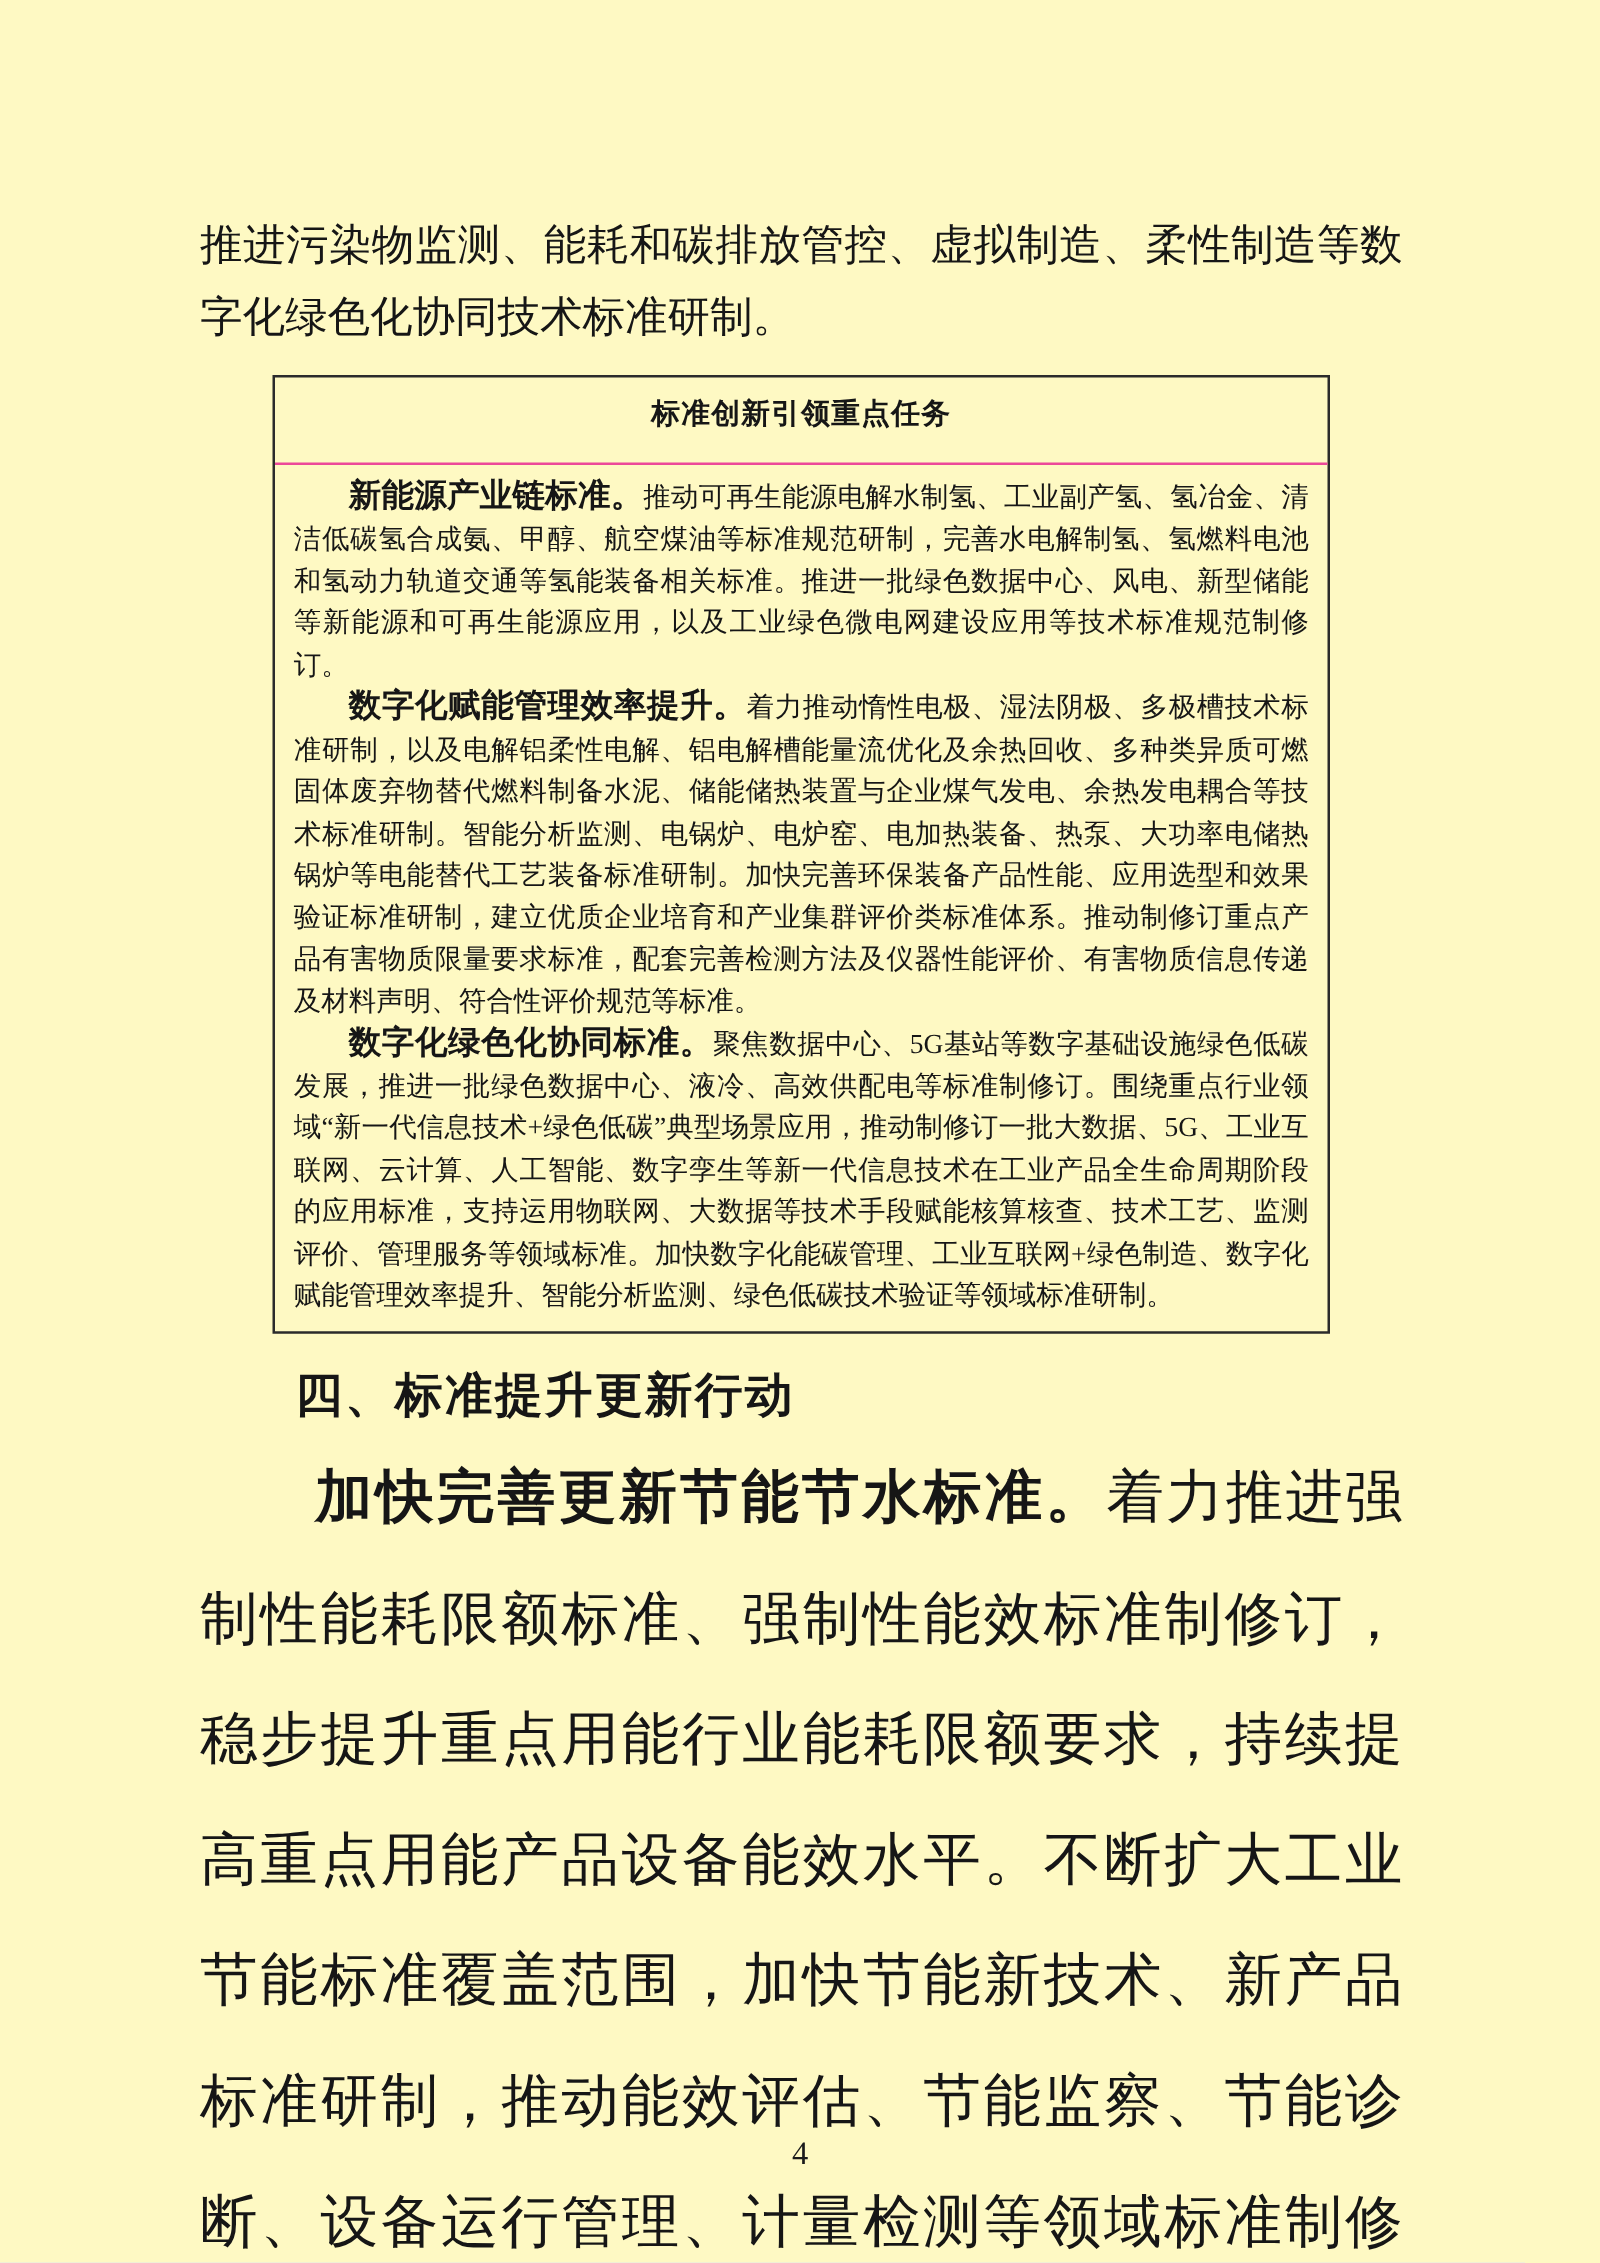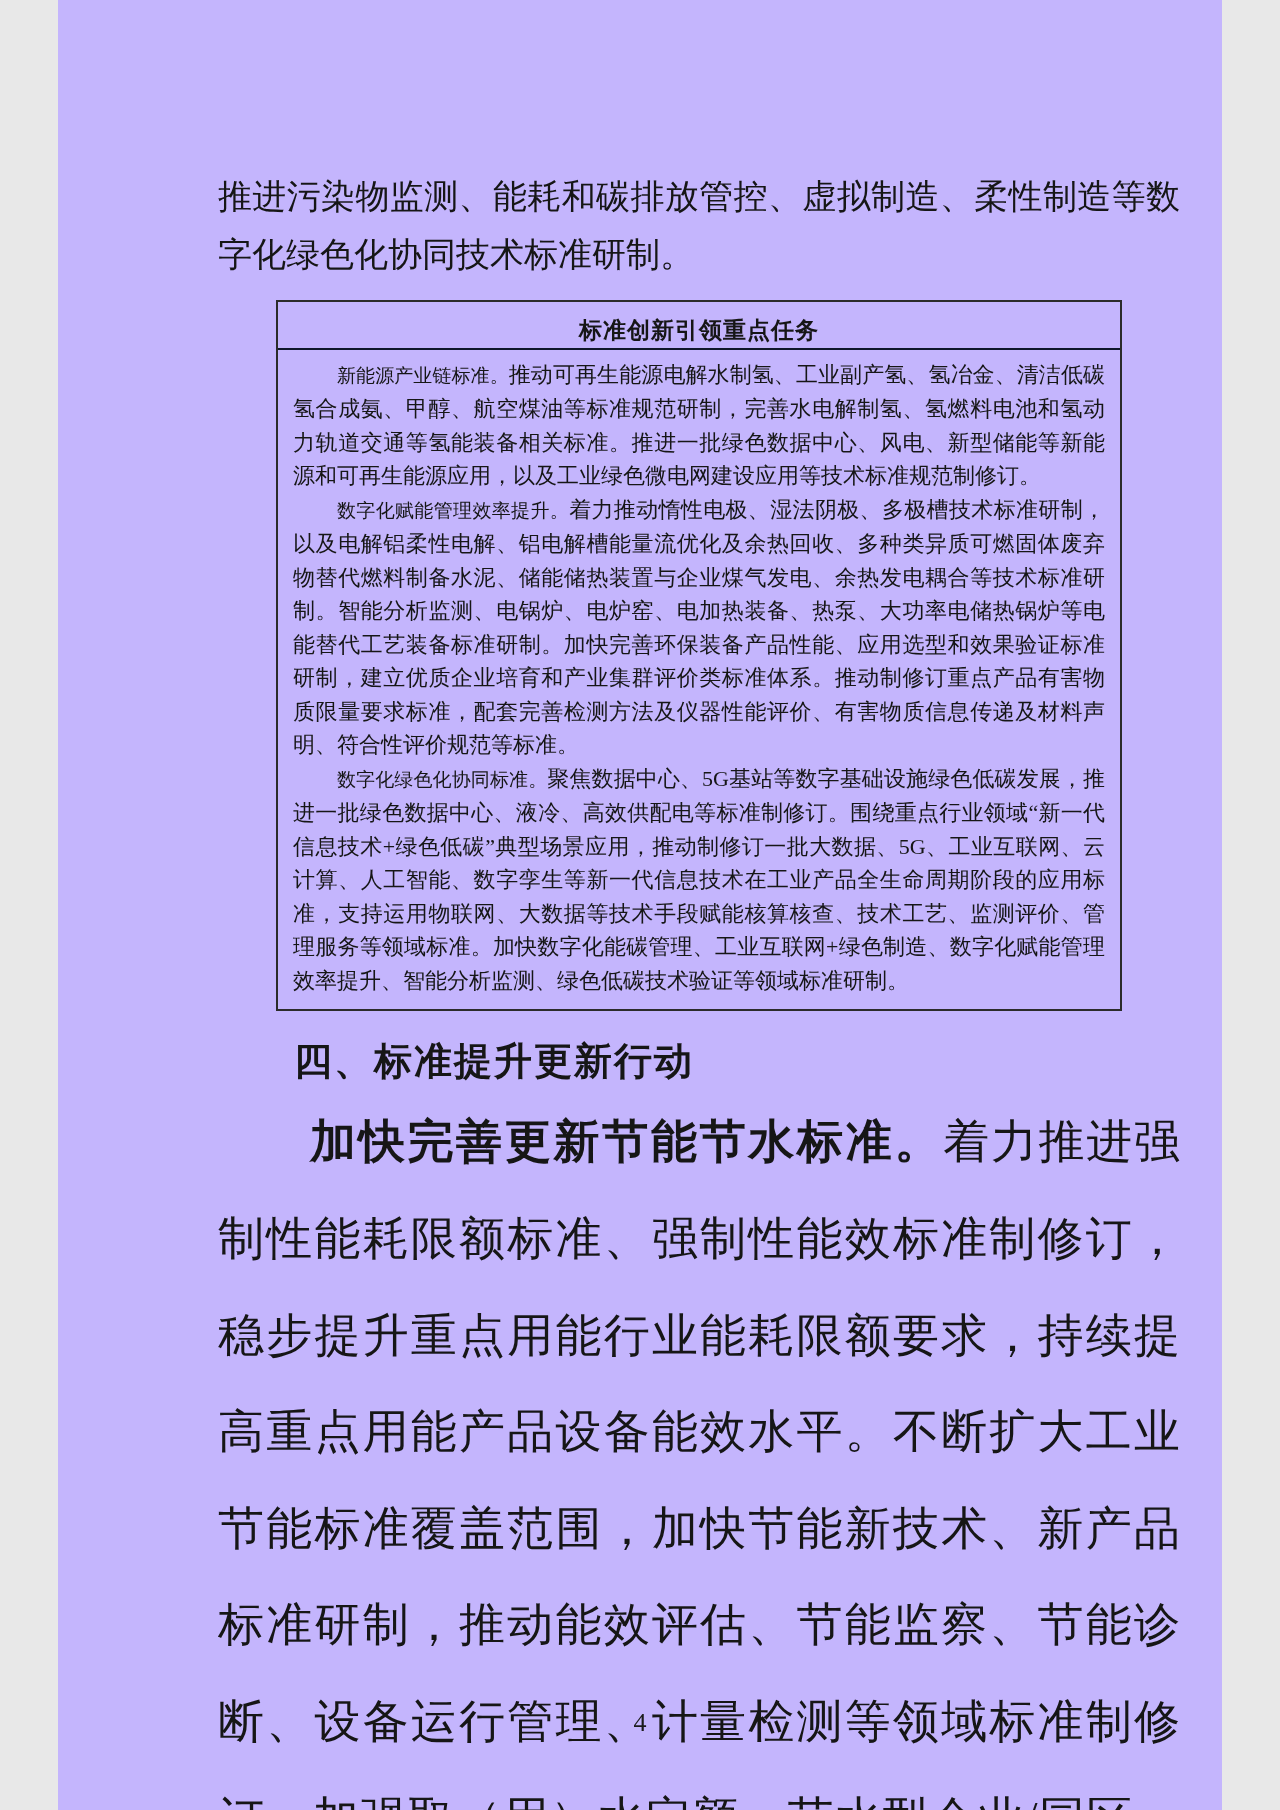--- a/index.html
+++ b/index.html
@@ -1,21 +1,21 @@
 <!DOCTYPE html>
 <html><head>
 <meta charset="utf-8">
 <style>
   html, body { margin: 0; padding: 0; background: #e8e8e8; }
   .page {
     position: relative;
-    width: 1164px;
+    width: 1280px;
     height: 1810px;
     margin: 0 auto;
-    background: #c4b5fd;
+    background: #fef9c3;
     color: #161616;
     font-family: "Liberation Serif", serif;
     overflow: hidden;
   }
   .content {
     position: absolute;
     left: 160px;
     top: 168px;
     width: 962px;
   }
@@ -26,43 +26,43 @@
     text-align: justify;
     text-justify: inter-character;
   }
   .task-box {
     width: 846px;
     margin: 0 auto;
     border: 2px solid #2b2b2b;
     box-sizing: border-box;
   }
   .task-box-header {
-    border-bottom: 2px solid #0f172a;
+    border-bottom: 2px solid #ec4899;
     text-align: center;
-    padding: 13px 0 2px 0;
+    padding: 13px 0 24px 0;
     font-family: "Liberation Sans", sans-serif;
     font-weight: bold;
     font-size: 23px;
     letter-spacing: 1px;
   }
   .task-box-body {
     padding: 8px 15px 12px 15px;
   }
   .task-box-body p {
     margin: 0;
     font-size: 22px;
     line-height: 33.5px;
     text-align: justify;
     text-justify: inter-character;
     text-indent: 2em;
   }
   .task-lead {
-    font-weight: normal;
+    font-weight: bold;
     font-family: "Liberation Sans", sans-serif;
-    font-size: 19px;
+    font-size: 26px;
   }
   .section-heading {
     margin: 26px 0 8px 0;
     font-family: "Liberation Sans", sans-serif;
     font-weight: bold;
     font-size: 38px;
     letter-spacing: 2px;
     text-indent: 2em;
     line-height: 1.3;
   }

